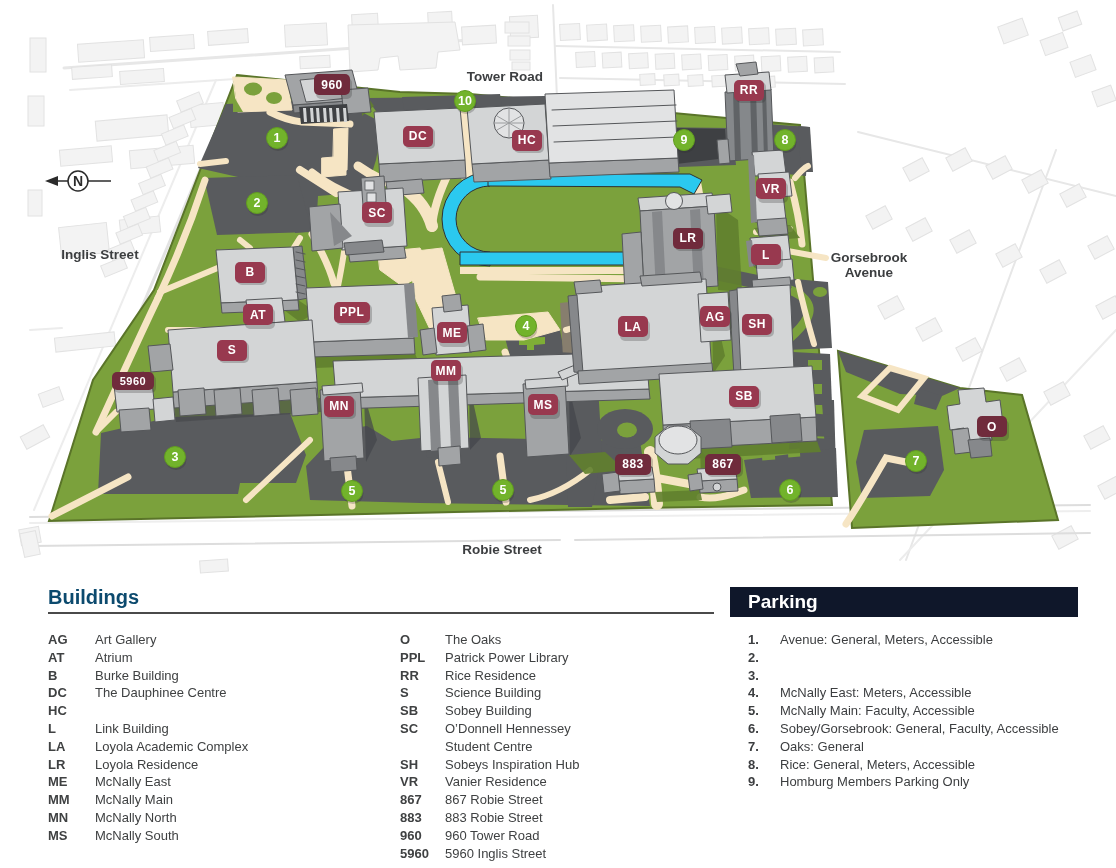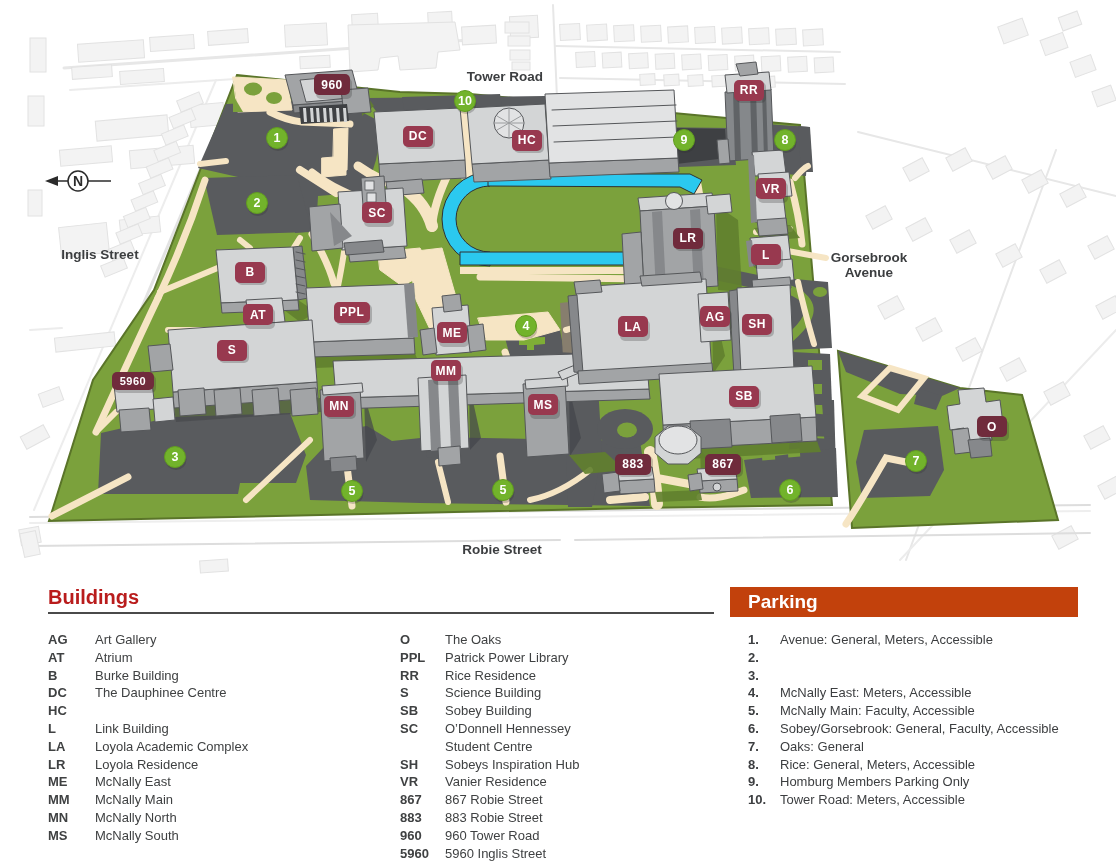--- a/index.html
+++ b/index.html
@@ -1,28 +1,28 @@
 <!DOCTYPE html>
 <html><head><meta charset="utf-8">
 <style>
 html,body{margin:0;padding:0;background:#fff;width:1116px;height:868px;overflow:hidden;}
 *{font-family:"Liberation Sans",sans-serif;box-sizing:border-box;}
 #map{position:absolute;left:0;top:0;}
 #legend{position:absolute;left:0;top:0;width:1116px;color:#3c3e40;}
-h2.bh{position:absolute;left:48px;top:586px;margin:0;font-size:20px;color:#b91c1c;}
+h2.bh{position:absolute;left:48px;top:586px;margin:0;font-size:20px;color:#0c4a6e;}
 .rule{position:absolute;left:48px;top:612px;width:666px;height:2px;background:#4a4a4a;}
 .bcol{position:absolute;top:631px;font-size:13px;line-height:17.8px;color:#3f4142;}
 .bcol1{left:48px;}
 .bcol2{left:400px;}
 .brow{display:flex;}
 .abbr{font-weight:bold;flex:0 0 47px;}
 .bcol2 .abbr{flex:0 0 45px;}
 .bdesc{}
 .park{position:absolute;left:730px;top:587px;width:348px;}
-.pbar{background:#c2410c;color:#fff;font-size:19px;font-weight:bold;height:30px;line-height:30px;padding-left:18px;}
+.pbar{background:#0f172a;color:#fff;font-size:19px;font-weight:bold;height:30px;line-height:30px;padding-left:18px;}
 .plist{margin-top:14px;font-size:13px;line-height:17.8px;}
 .prow{display:flex;}
 .pnum{font-weight:bold;flex:0 0 32px;padding-left:18px;}
 .pnum{flex:0 0 50px;}
 </style></head>
 <body>
 <svg id="map" width="1116" height="578" viewBox="0 0 1116 578">
 <g>
 <line x1="64" y1="68" x2="470" y2="40" stroke="#e7e7e7" stroke-width="3" stroke-linecap="round"></line>
 <line x1="70" y1="90" x2="250" y2="78" stroke="#ececec" stroke-width="2" stroke-linecap="round"></line>
@@ -621,18 +621,14 @@
           <span class="pdesc">Oaks: General</span>
         </div>
 <div class="prow">
           <span class="pnum">8.</span>
           <span class="pdesc">Rice: General, Meters, Accessible</span>
         </div>
 <div class="prow">
           <span class="pnum">9.</span>
           <span class="pdesc">Homburg Members Parking Only</span>
         </div>
-<div class="prow">
-          <span class="pnum">10.</span>
-          <span class="pdesc">Tower Road: Meters, Accessible</span>
-        </div>
 </div>
 </div>
 </div>
 </body></html>

